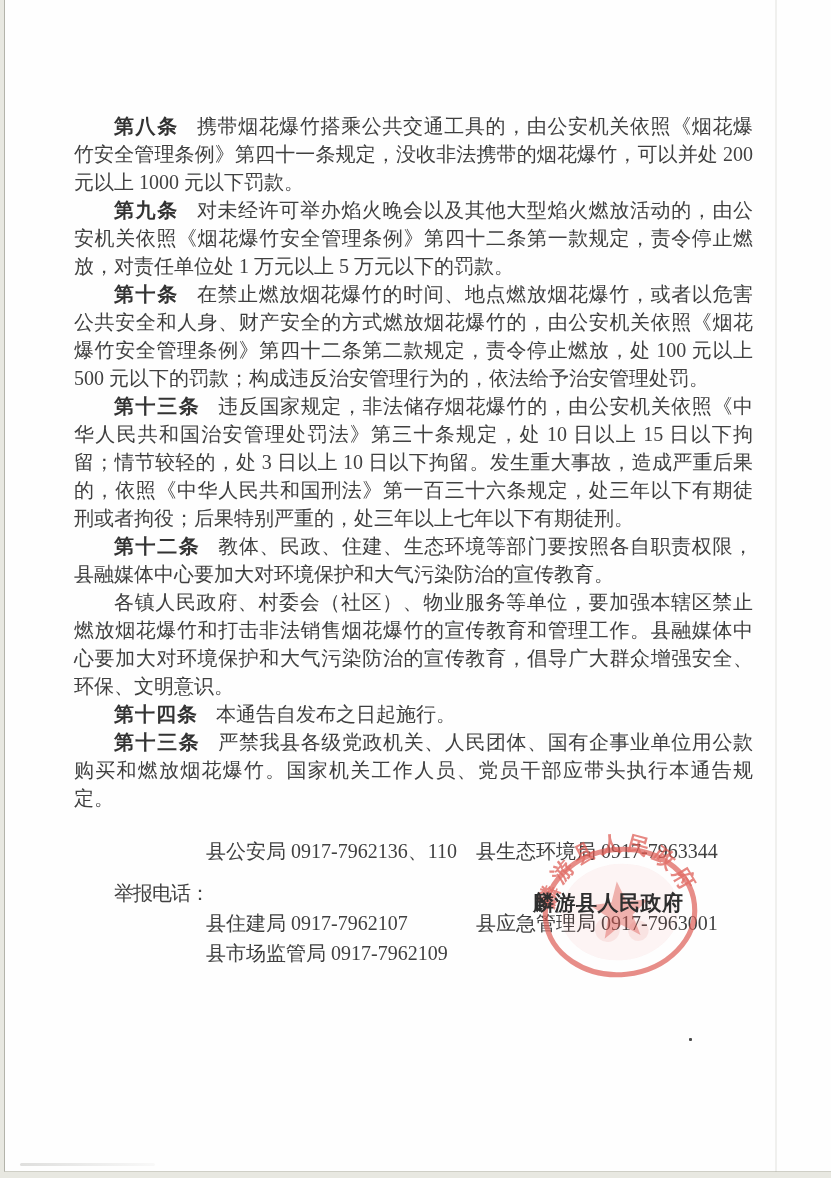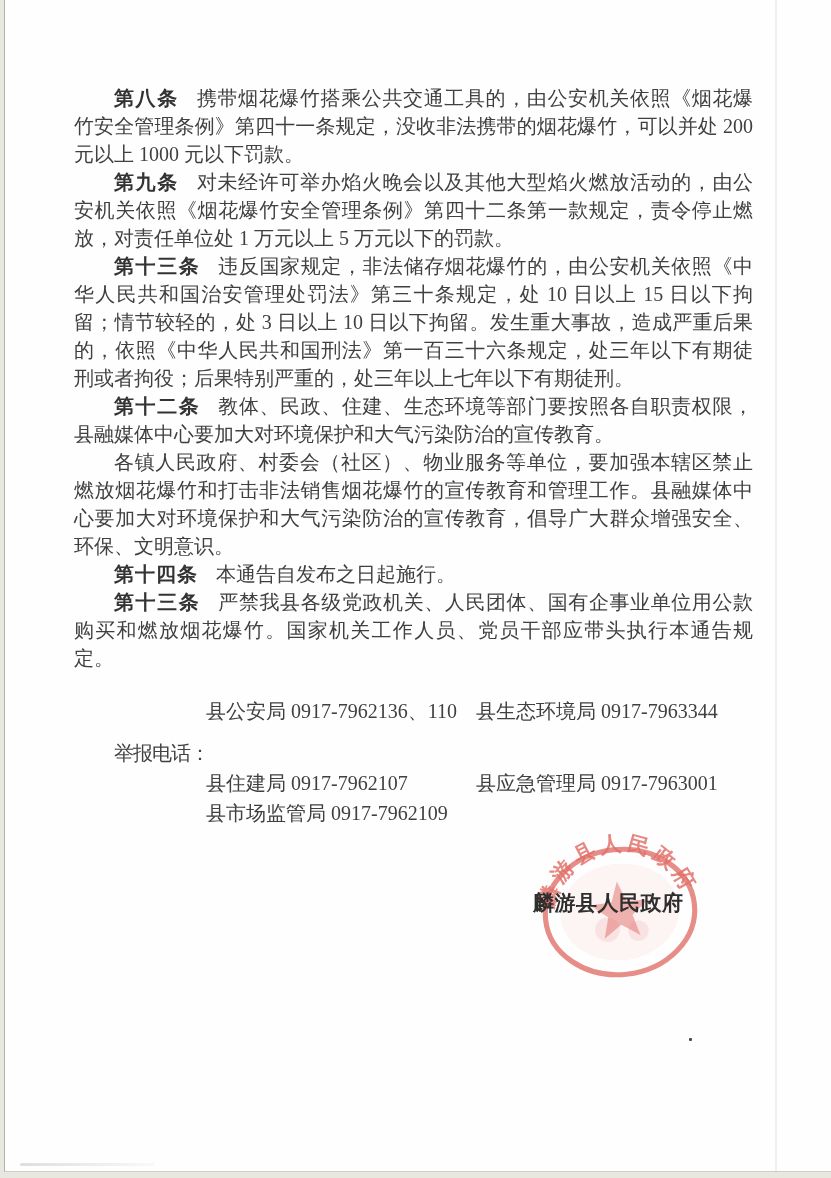--- a/index.html
+++ b/index.html
@@ -33,21 +33,21 @@
   .speck {
     position: absolute;
     left: 689px; top: 1038px;
     width: 3px; height: 3px;
     background: #4a4a4a;
     border-radius: 1px;
   }
   .content {
     position: absolute;
     left: 0; top: 0; right: 0;
-    padding: 84px 78px 0 74px;
+    padding: 112px 78px 0 74px;
     color: #404040;
   }
   .content p {
     font-size: 20px;
     line-height: 28px;
     text-align: justify;
     text-indent: 2em;
     margin: 0;
   }
   .art-label {
@@ -103,20 +103,21 @@
 
 <div class="page"></div>
 <div class="scan-fold"></div>
 
 <div class="content">
 
   <p><b class="art-label">第八条</b><span>携带烟花爆竹搭乘公共交通工具的，由公安机关依照《烟花爆竹安全管理条例》第四十一条规定，没收非法携带的烟花爆竹，可以并处 200 元以上 1000 元以下罚款。</span></p>
 
   <p><b class="art-label">第九条</b><span>对未经许可举办焰火晚会以及其他大型焰火燃放活动的，由公安机关依照《烟花爆竹安全管理条例》第四十二条第一款规定，责令停止燃放，对责任单位处 1 万元以上 5 万元以下的罚款。</span></p>
 
+  <p><b class="art-label">第十条</b><span>在禁止燃放烟花爆竹的时间、地点燃放烟花爆竹，或者以危害公共安全和人身、财产安全的方式燃放烟花爆竹的，由公安机关依照《烟花爆竹安全管理条例》第四十二条第二款规定，责令停止燃放，处 100 元以上 500 元以下的罚款；构成违反治安管理行为的，依法给予治安管理处罚。</span></p>
 
   <p><b class="art-label">第十三条</b><span>违反国家规定，非法储存烟花爆竹的，由公安机关依照《中华人民共和国治安管理处罚法》第三十条规定，处 10 日以上 15 日以下拘留；情节较轻的，处 3 日以上 10 日以下拘留。发生重大事故，造成严重后果的，依照《中华人民共和国刑法》第一百三十六条规定，处三年以下有期徒刑或者拘役；后果特别严重的，处三年以上七年以下有期徒刑。</span></p>
 
   <p><b class="art-label">第十二条</b><span>教体、民政、住建、生态环境等部门要按照各自职责权限，县融媒体中心要加大对环境保护和大气污染防治的宣传教育。</span></p>
 
   <p><span>各镇人民政府、村委会（社区）、物业服务等单位，要加强本辖区禁止燃放烟花爆竹和打击非法销售烟花爆竹的宣传教育和管理工作。县融媒体中心要加大对环境保护和大气污染防治的宣传教育，倡导广大群众增强安全、环保、文明意识。</span></p>
 
   <p><b class="art-label">第十四条</b><span>本通告自发布之日起施行。</span></p>
 
   <p><b class="art-label">第十三条</b><span>严禁我县各级党政机关、人民团体、国有企事业单位用公款购买和燃放烟花爆竹。国家机关工作人员、党员干部应带头执行本通告规定。</span></p>

